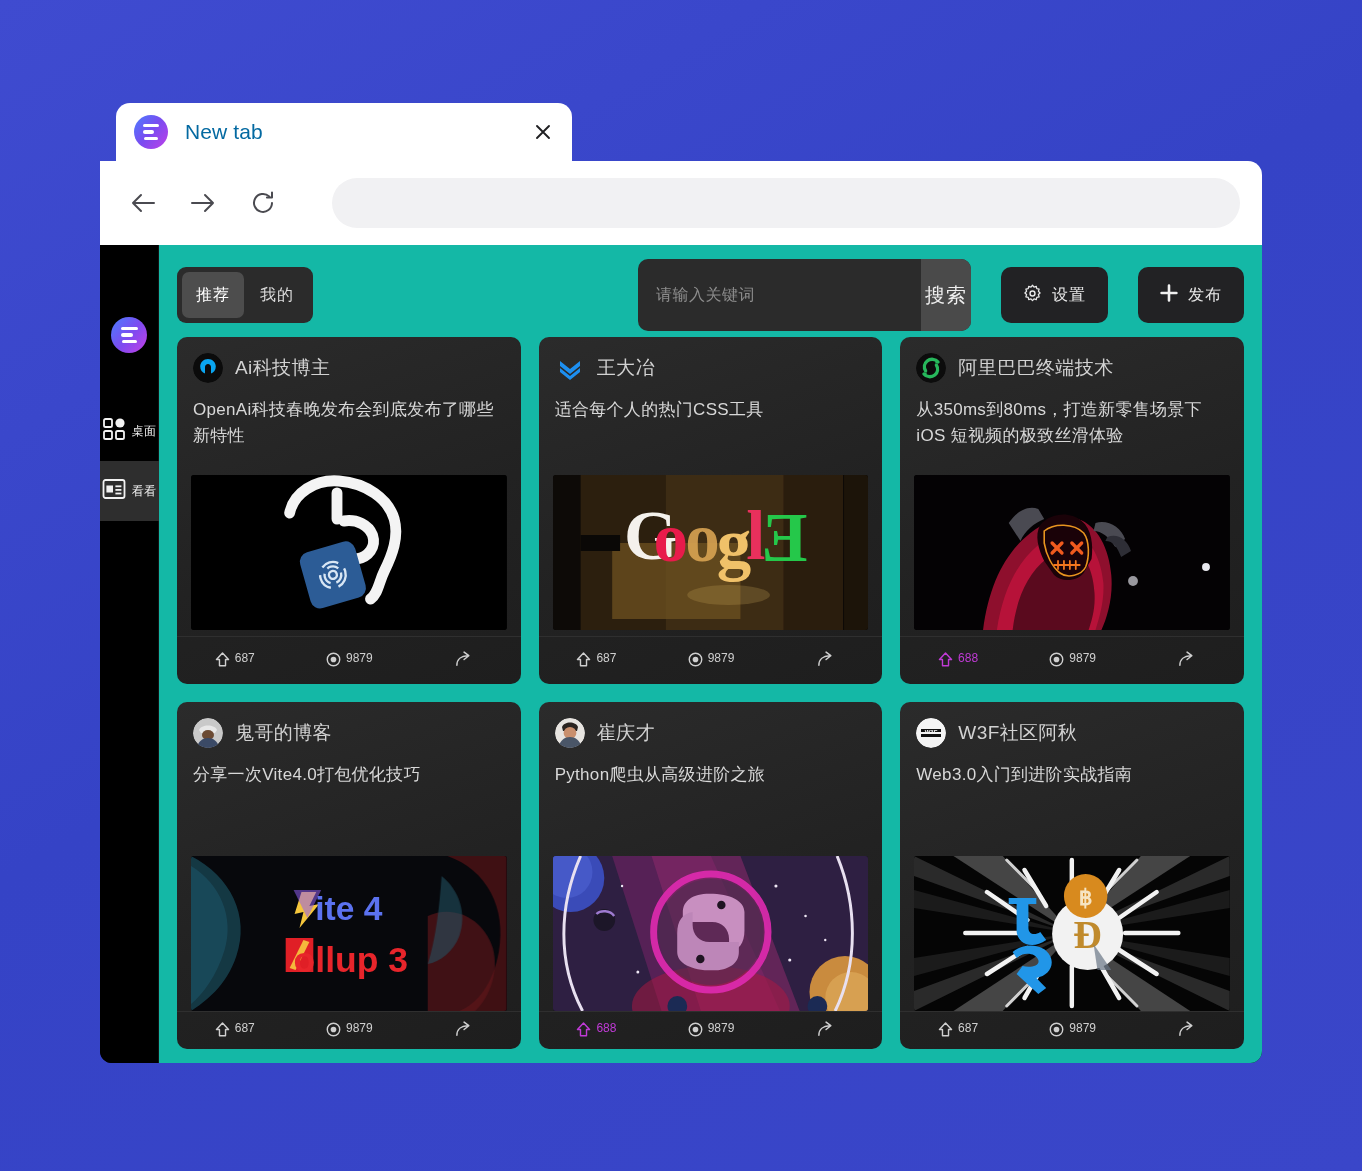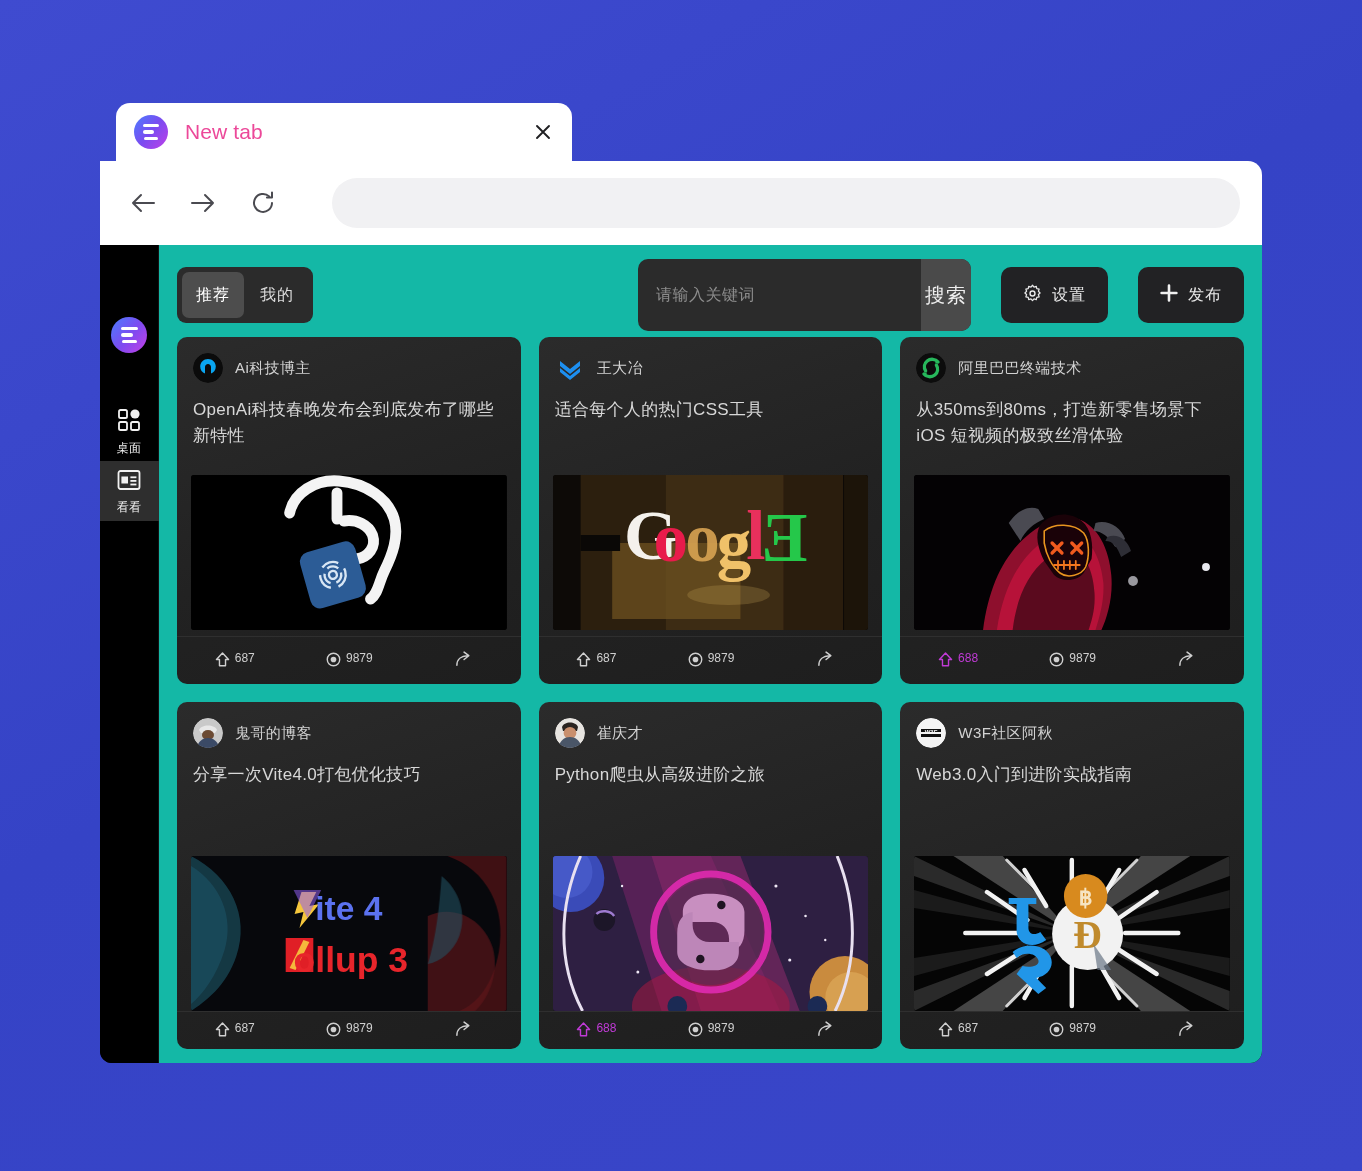--- a/index.html
+++ b/index.html
@@ -39,21 +39,21 @@
     width: 34px; height: 34px; border-radius: 50%;
     background: linear-gradient(130deg, #4a7dff 0%, #7b4bf0 50%, #c040e8 100%);
     display: flex; flex-direction: column; align-items: center;
     justify-content: center; gap: 3px; flex: none;
   }
   .app-logo i { display: block; background: #fff; border-radius: 2px; height: 3.5px; }
   .app-logo i:nth-child(1) { width: 16px; }
   .app-logo i:nth-child(2) { width: 11px; margin-left: -5px; }
   .app-logo i:nth-child(3) { width: 14px; }
   #tab-title {
-    font-size: 21px; color: #ec4899; margin-left: 17px;
+    font-size: 21px; color: #0369a1; margin-left: 17px;
     white-space: nowrap; letter-spacing: .1px;
   }
   #tab-close {
     margin-left: auto; width: 30px; height: 30px;
     display: flex; align-items: center; justify-content: center;
     cursor: pointer; color: #222;
   }
 
   
   #nav-bar {
@@ -107,21 +107,21 @@
     display: flex; flex-direction: column; align-items: center;
     justify-content: center; gap: 3px;
     margin-bottom: 48px;
   }
   #sidebar-logo i { display: block; background: #fff; border-radius: 2px; height: 3.5px; }
   #sidebar-logo i:nth-child(1) { width: 17px; }
   #sidebar-logo i:nth-child(2) { width: 12px; margin-left: -5px; }
   #sidebar-logo i:nth-child(3) { width: 15px; }
   .side-item {
     width: 59px; height: 60px;
-    display: flex; flex-direction: column;
+    display: flex; 
     align-items: center; justify-content: center;
     gap: 6px; cursor: pointer;
     color: #f2f2f2;
   }
   .side-item.active { background: #2e2e2e; }
   .side-item .side-label { font-size: 12px; line-height: 1; letter-spacing: .3px; }
 
   
   #main {
     flex: 1 1 auto; position: relative;
@@ -185,21 +185,21 @@
     border-radius: 10px;
     display: flex; flex-direction: column;
     overflow: hidden; cursor: pointer;
     height: 347px;
   }
   .card-head { display: flex; align-items: center; gap: 12px; padding: 16px 16px 0 16px; }
   .avatar {
     width: 30px; height: 30px; border-radius: 50%; flex: none;
     overflow: hidden; display: flex; align-items: center; justify-content: center;
   }
-  .author { font-size: 15px; color: #d2d2d2; letter-spacing: .4px; }
+  .author { font-size: 19px; color: #d2d2d2; letter-spacing: .4px; }
   .card-title {
     padding: 14px 18px 0 16px;
     font-size: 17px; line-height: 1.55; color: #d8d8d8;
     letter-spacing: .3px;
     min-height: 76px;
   }
   .card-media {
     margin: 16px 14px 0 14px;
     height: 155px; border-radius: 3px;
     overflow: hidden; position: relative;

